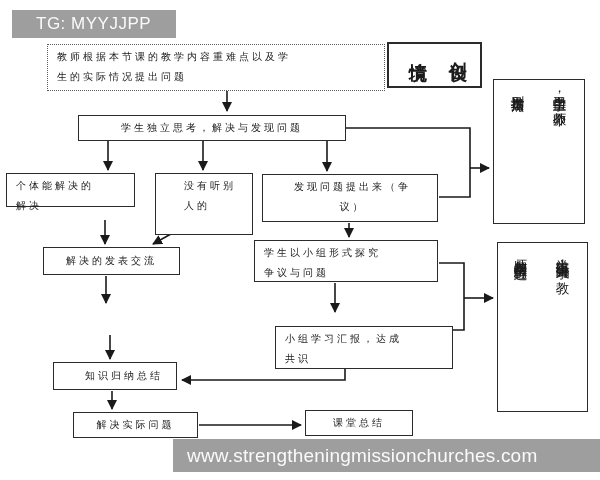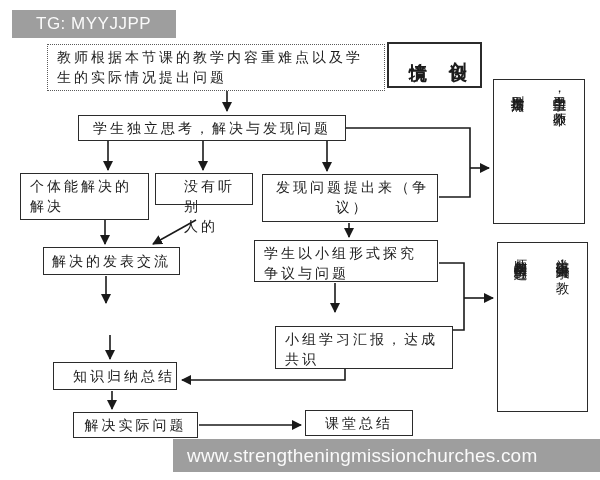--- a/index.html
+++ b/index.html
@@ -9,36 +9,36 @@
   }
   .banner{
     position:absolute;background:#9e9e9e;color:#fafafa;
     font-family:"Liberation Sans","DejaVu Sans",sans-serif;
     display:flex;align-items:center;
   }
   .hdr{left:12px;top:10px;width:140px;height:28px;font-size:17px;padding-left:24px;letter-spacing:.5px;}
   .ftr{left:173px;top:439px;width:427px;height:33px;font-size:19px;padding-left:14px;letter-spacing:.2px;}
   .node{
     position:absolute;background:#ffffff;border:1.5px solid #2b2b2b;
-    font-size:14px;letter-spacing:3px;line-height:20px;
+    font-size:10px;letter-spacing:3px;line-height:20px;
     white-space:pre-line;box-sizing:border-box;
   }
   .ctr{display:flex;align-items:center;justify-content:center;text-align:left;letter-spacing:3px;}
   .ml{padding:2px 4px 2px 9px;}
   .dotted{border:1px dotted #5a5a5a;}
   .n-teacher{left:47px;top:44px;width:338px;height:47px;}
   .n-situation{left:387px;top:42px;width:95px;height:46px;border-width:2px;
     writing-mode:vertical-lr;font-weight:bold;font-size:18px;letter-spacing:1px;
     line-height:40px;padding:4px 0 0 9px;}
   .n-vnote{writing-mode:vertical-rl;letter-spacing:.5px;line-height:42px;padding:5px 3px;font-size:13.5px;}
   .n-note-top{left:493px;top:79px;width:92px;height:145px;}
   .n-note-bottom{left:497px;top:242px;width:91px;height:170px;letter-spacing:1px;}
   .n-independent{left:78px;top:115px;width:268px;height:26px;}
-  .n-individual{left:20px;top:173px;width:129px;height:47px;}
-  .n-notlistened{left:155px;top:173px;width:98px;height:32px;padding-left:28px;}
+  .n-individual{left:6px;top:173px;width:129px;height:34px;}
+  .n-notlistened{left:155px;top:173px;width:98px;height:62px;padding-left:28px;}
   .n-found{left:262px;top:174px;width:176px;height:48px;text-align:center;}
   .n-publish{left:43px;top:247px;width:137px;height:28px;}
   .n-explore{left:254px;top:240px;width:184px;height:42px;}
   .n-requirement{left:24px;top:306px;width:157px;height:28px;}
   .n-report{left:265px;top:326px;width:178px;height:43px;margin-left:10px;}
   .n-knowledge{left:53px;top:362px;width:124px;height:28px;padding-left:18px;}
   .n-practical{left:73px;top:412px;width:125px;height:26px;}
   .n-classsum{left:305px;top:410px;width:108px;height:26px;}
   .wires{position:absolute;left:0;top:0;pointer-events:none;}
 </style>

